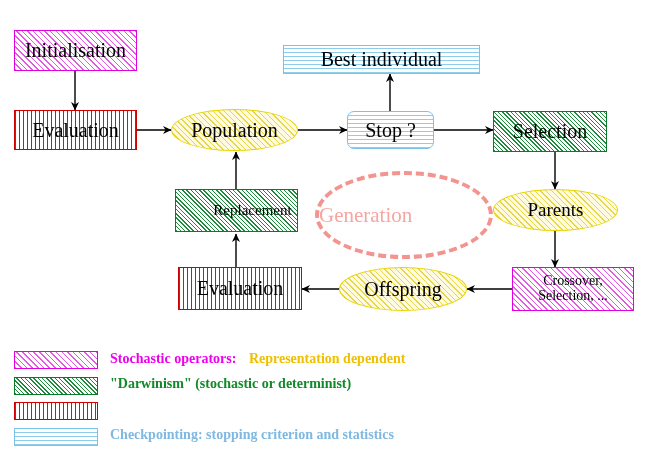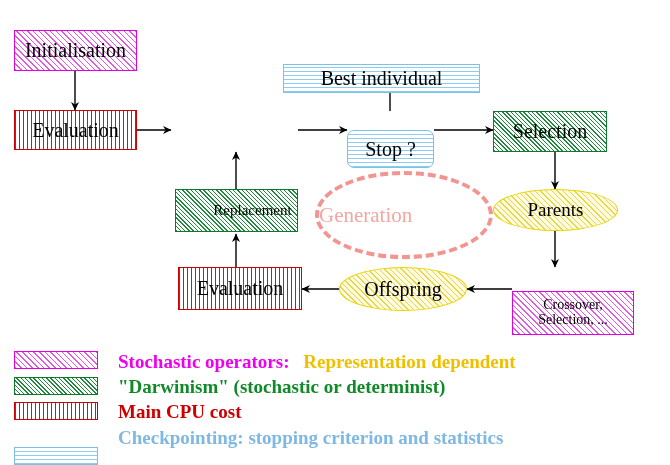--- a/index.html
+++ b/index.html
@@ -29,42 +29,41 @@
     background-color:#ffffff;
     background-image:repeating-linear-gradient(90deg,
       #d11414 0px,#d11414 1px,rgba(255,255,255,0) 1px,rgba(255,255,255,0) 4px);
     border:1.5px solid #d00000;
   }
   .hatch-blue{
     background-color:#ffffff;
     background-image:repeating-linear-gradient(0deg,
       #8fcdec 0px,#8fcdec 1px,rgba(255,255,255,0) 1px,rgba(255,255,255,0) 4px);
     border:1.5px solid #79c2e8;
-    margin-top:19px;
   }
   .hatch-yellow{
     background-color:#fffbe0;
     background-image:repeating-linear-gradient(45deg,
       #e8d64a 0px,#e8d64a 1px,rgba(255,255,255,0) 1px,rgba(255,255,255,0) 4px);
     border:1.5px solid #e8d400;
   }
   .ellipse{border-radius:50%;}
   .rounded{border-radius:7px;}
 
   .dashed-ellipse{
     position:absolute;border-radius:50%;
     border:4px dashed #f2948f;background:transparent;
     display:flex;align-items:center;
   }
   .dashed-ellipse span{color:#f5a6a0;font-size:21px;}
 
   
   .legend-swatch{position:absolute;box-sizing:border-box;}
-  .legend-text{position:absolute;font-weight:bold;font-size:19px;
-               white-space:nowrap;font-family:"Liberation Serif", serif;margin-left:8px;}
+  .legend-text{position:absolute;font-weight:bold;font-size:14px;
+               white-space:nowrap;font-family:"Liberation Serif", serif;}
 
   svg.edges{position:absolute;left:0;top:0;width:670px;height:465px;
             pointer-events:none;}
 </style>
 </head>
 <body>
 
 <div id="canvas">
 
   <svg class="edges" viewBox="0 0 670 465">
@@ -100,39 +99,42 @@
   </svg>
 
   <div class="node hatch-magenta" style="left:14px;top:30px;width:123px;height:41px;font-size:20px;">
     <span>Initialisation</span>
   </div>
 
   <div class="node hatch-red" style="left:14px;top:110px;width:123px;height:40px;font-size:20px;">
     <span>Evaluation</span>
   </div>
 
+  <div class="node hatch-yellow ellipse" style="left:171px;top:109px;width:127px;height:42px;font-size:20px;">
+    <span>Population</span>
+  </div>
 
   <div class="node hatch-blue rounded" style="left:347px;top:111px;width:87px;height:38px;font-size:20px;">
     <span>Stop ?</span>
   </div>
 
   <div class="node hatch-blue" style="left:283px;top:45px;width:197px;height:29px;font-size:20px;">
     <span>Best individual</span>
   </div>
 
   <div class="node hatch-green" style="left:493px;top:111px;width:114px;height:41px;font-size:20px;">
     <span>Selection</span>
   </div>
 
   <div class="node hatch-yellow ellipse" style="left:493px;top:189px;width:125px;height:42px;font-size:19px;">
     <span>Parents</span>
   </div>
 
   <div class="node hatch-magenta" style="left:512px;top:267px;width:122px;height:44px;font-size:14px;
-              flex-direction:column;justify-content:center;margin-top:24px;">
+              flex-direction:column;justify-content:center;">
     <span>Crossover,</span>
     <span>Selection, ...</span>
   </div>
 
   <div class="node hatch-yellow ellipse" style="left:339px;top:267px;width:128px;height:44px;font-size:20px;">
     <span>Offspring</span>
   </div>
 
   <div class="node hatch-red" style="left:178px;top:267px;width:124px;height:43px;font-size:20px;">
     <span>Evaluation</span>
@@ -149,18 +151,17 @@
   <div class="legend-swatch hatch-magenta" style="left:14px;top:351px;width:84px;height:18px;"></div>
   <div class="legend-text" style="left:110px;top:351px;color:#ee00ee;">
     <span>Stochastic operators:</span>
     <span style="color:#f0c000;margin-left:9px;">Representation dependent</span>
   </div>
 
   <div class="legend-swatch hatch-green" style="left:14px;top:377px;width:84px;height:18px;"></div>
   <div class="legend-text" style="left:110px;top:376px;color:#108a28;">"Darwinism" (stochastic or determinist)</div>
 
   <div class="legend-swatch hatch-red" style="left:14px;top:402px;width:84px;height:18px;"></div>
-  <div class="legend-text" style="left:110px;top:401px;color:#cc0000;">Main CPU cost</div>
 
   <div class="legend-swatch hatch-blue" style="left:14px;top:428px;width:84px;height:18px;"></div>
   <div class="legend-text" style="left:110px;top:427px;color:#7fb8e0;">Checkpointing: stopping criterion and statistics</div>
 
 </div>
 
 </body></html>

